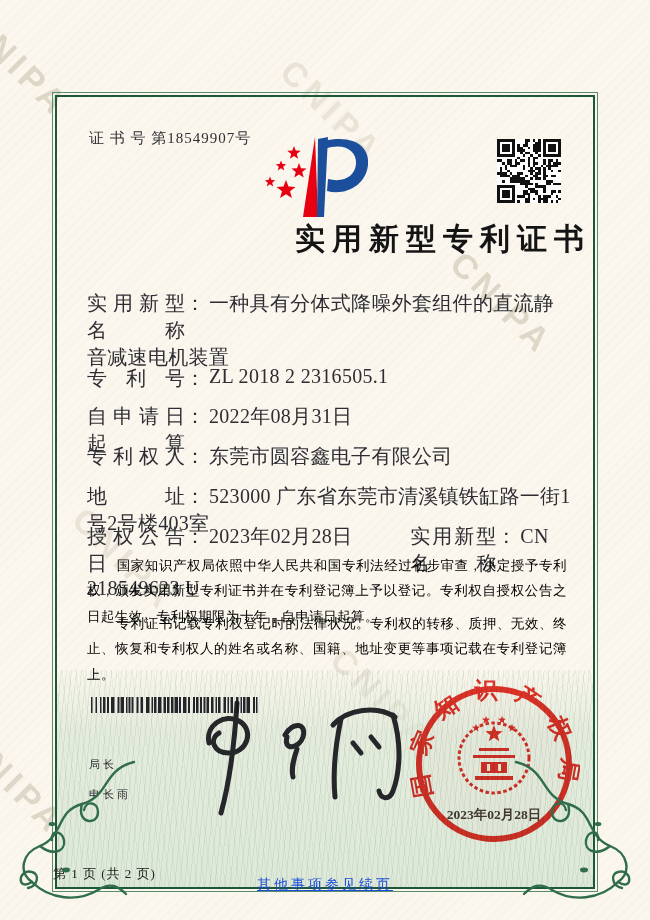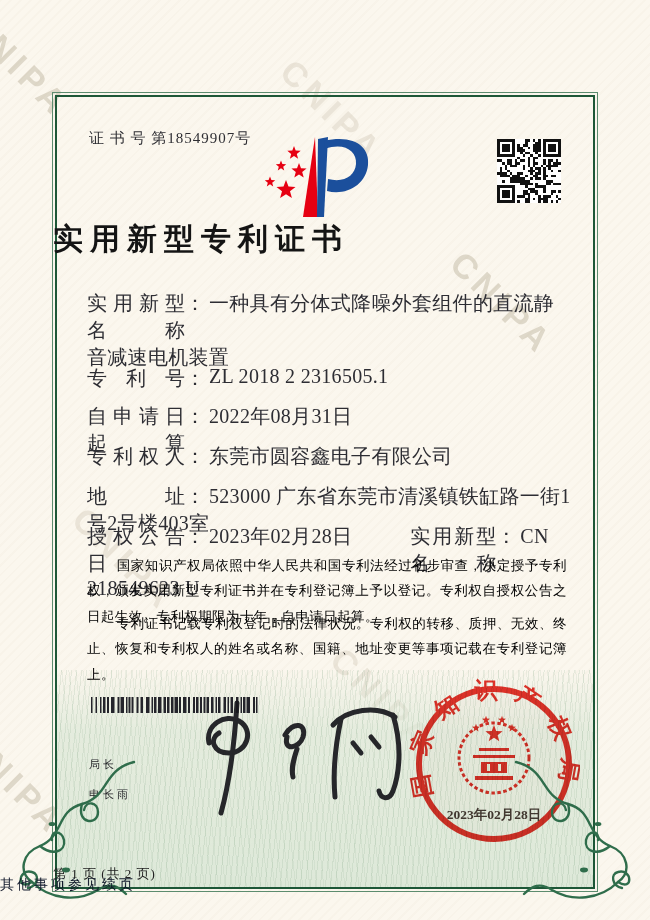--- a/index.html
+++ b/index.html
@@ -29,41 +29,41 @@
     position:absolute;left:3px;right:3px;bottom:3px;height:218px;
     background:
       repeating-linear-gradient(96deg, rgba(110,152,116,.14) 0 1px, rgba(0,0,0,0) 1px 5px),
       repeating-linear-gradient(84deg, rgba(110,152,116,.10) 0 1px, rgba(0,0,0,0) 1px 7px),
       linear-gradient(to bottom, rgba(224,235,220,0) 0%, rgba(221,232,216,.75) 28%, #dde8d8 100%);
   }
   .cert-no{position:absolute;left:36px;top:36px;font-size:15px;color:#2e2e33;letter-spacing:1px;}
   .logo{position:absolute;left:205px;top:40px;width:120px;height:90px;}
   .qr{position:absolute;left:444px;top:46px;width:64px;height:64px;}
   .cert-title{
-    position:absolute;left:0;right:6px;top:126px;text-align:left;
+    position:absolute;left:0;right:6px;top:126px;text-align:right;
     font:700 30px "DejaVu Serif","Liberation Serif",serif;letter-spacing:7px;color:#141414;
   }
   .field-row{position:absolute;left:34px;right:26px;font-size:20px;color:#2d2d33;}
   .flabel{display:inline-block;width:98px;text-align:justify;text-align-last:justify;vertical-align:top;color:#2d2d33;}
   .flabel.small{width:86px;}
   .fcolon{display:inline-block;margin-right:4px;vertical-align:top;}
   .fvalue{letter-spacing:.3px;}
   .pair2{margin-left:58px;}
   .para{
     position:absolute;left:34px;width:480px;text-indent:2.2em;text-align:justify;
     font-size:13.5px;line-height:1.88;color:#000000;letter-spacing:.4px;
   }
   .barcode{position:absolute;left:38px;top:604px;width:168px;height:16px;}
   .director{position:absolute;left:36px;font-size:11px;color:#1e1e23;letter-spacing:3px;}
   .signature{position:absolute;left:128px;top:598px;width:250px;height:130px;}
   .seal{position:absolute;left:355px;top:585px;width:172px;height:172px;mix-blend-mode:multiply;opacity:.95;}
   .page-num{position:absolute;left:0;right:0;top:772px;text-align:left;font-size:13px;color:#222;letter-spacing:1px;}
   .cont-note{
-    position:absolute;left:0;right:0;top:876px;text-align:left;z-index:2;
-    font-size:14px;color:#0f172a;letter-spacing:3px;
+    position:absolute;left:0;right:0;top:876px;text-align:center;z-index:2;
+    font-size:14px;color:#1d4ed8;letter-spacing:3px;text-decoration:underline;
   }
   .flourish{position:absolute;width:130px;height:150px;z-index:2;}
   .flourish.left{left:6px;top:760px;}
   .flourish.right{left:514px;top:760px;transform:scale(-1,1);}
 </style>
 </head>
 <body>
 
 <div class="wm" style="left:-14px;top:6px;">CNIPA</div>
 <div class="wm faint" style="left:300px;top:52px;">CNIPA</div>

